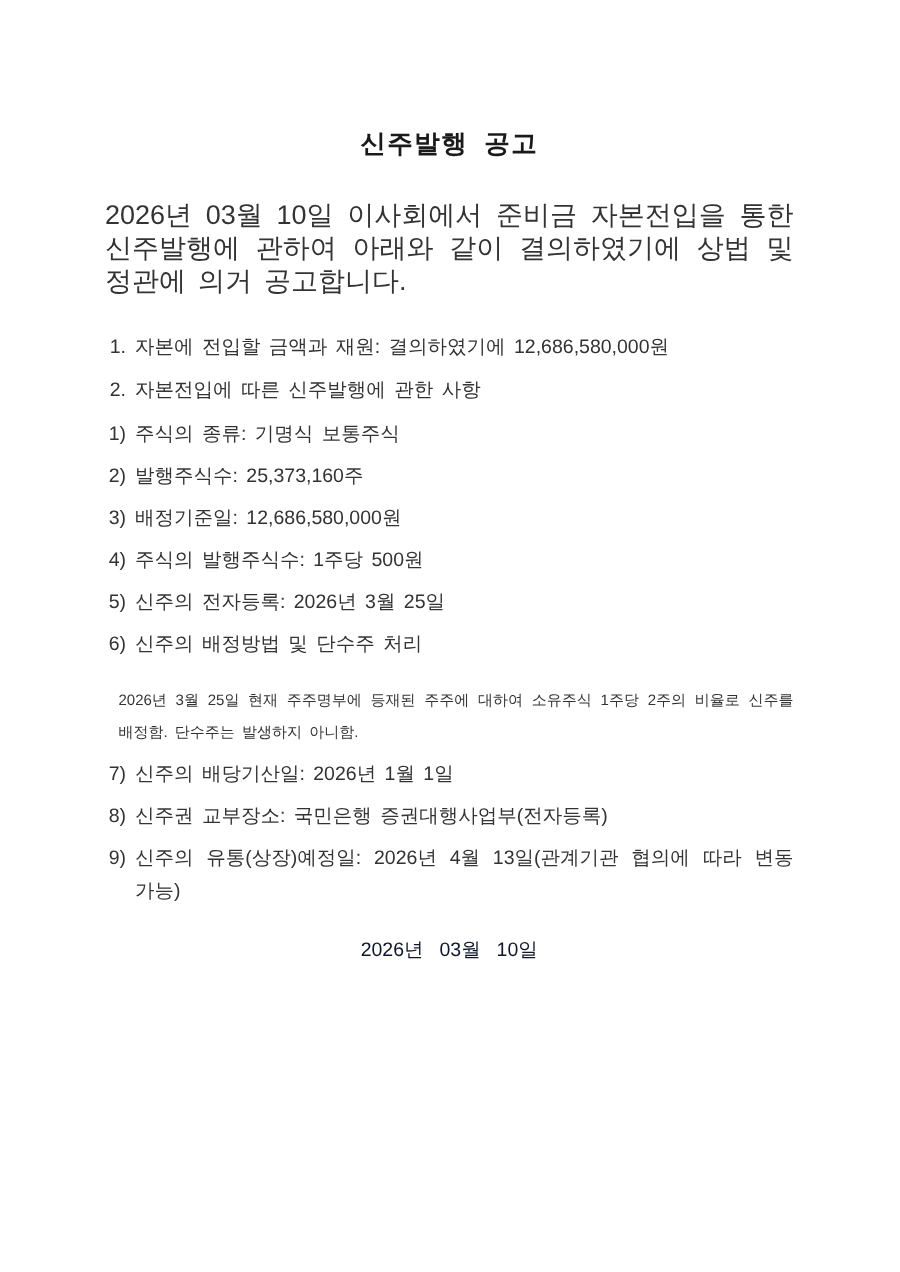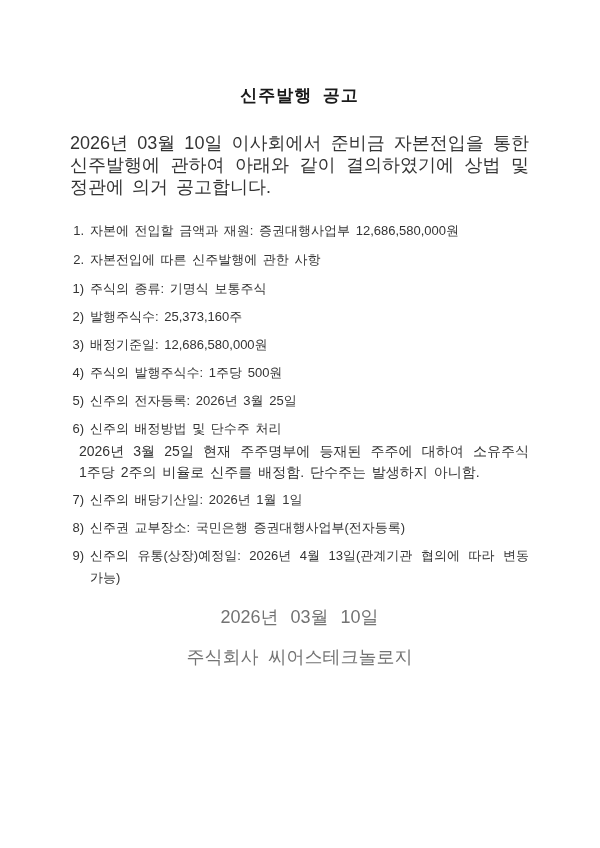--- a/index.html
+++ b/index.html
@@ -57,53 +57,53 @@
     flex: 1;
     text-align: justify;
     text-align-last: left;
     word-break: keep-all;
   }
   .item-1 { margin-top: 22px; }
   .item-2 { margin-top: 7px; }
   .sublist { margin-top: 7px; }
   .sub { margin-top: 6px; }
   .note {
-    margin: 1px 0 4px 9px;
-    font-size: 14px;
+    margin: 17px 0 4px 9px;
+    font-size: 10px;
     line-height: 21px;
     text-align: justify;
     text-align-last: left;
     word-break: keep-all;
     word-spacing: 2px;
   }
   .footer {
     margin-top: 18px;
     text-align: center;
-    font-size: 18px;
+    font-size: 13px;
     line-height: 20px;
-    color: #737373;
+    color: #0f172a;
   }
   .footer p { margin: 0; }
   .f-date { word-spacing: 7px; }
   .f-company { margin-top: 20px !important; word-spacing: 5px; }
   .f-address { margin-top: 25px !important; word-spacing: 3px; }
   .f-ceo { word-spacing: 5px; }
 </style>
 </head>
 <body>
 
 <div class="page">
 
   <div class="doc-title">신주발행 공고</div>
 
   <p class="intro">2026년 03월 10일 이사회에서 준비금 자본전입을 통한 신주발행에 관하여 아래와 같이 결의하였기에 상법 및 정관에 의거 공고합니다.</p>
 
   <div class="item item-1">
     <span class="no">1.</span>
-    <span class="txt">자본에 전입할 금액과 재원: 증권대행사업부 12,686,580,000원</span>
+    <span class="txt">자본에 전입할 금액과 재원: 결의하였기에 12,686,580,000원</span>
   </div>
 
   <div class="item item-2">
     <span class="no">2.</span>
     <span class="txt">자본전입에 따른 신주발행에 관한 사항</span>
   </div>
 
   <div class="sublist">
 
     <div class="sub">
@@ -151,16 +151,15 @@
     <div class="sub">
       <span class="no">9)</span>
       <span class="txt">신주의 유통(상장)예정일: 2026년 4월 13일(관계기관 협의에 따라 변동 가능)</span>
     </div>
 
 
   </div>
 
   <div class="footer">
     <p class="f-date">2026년 03월 10일</p>
-    <p class="f-company">주식회사 씨어스테크놀로지</p>
   </div>
 
 </div>
 
 </body></html>

